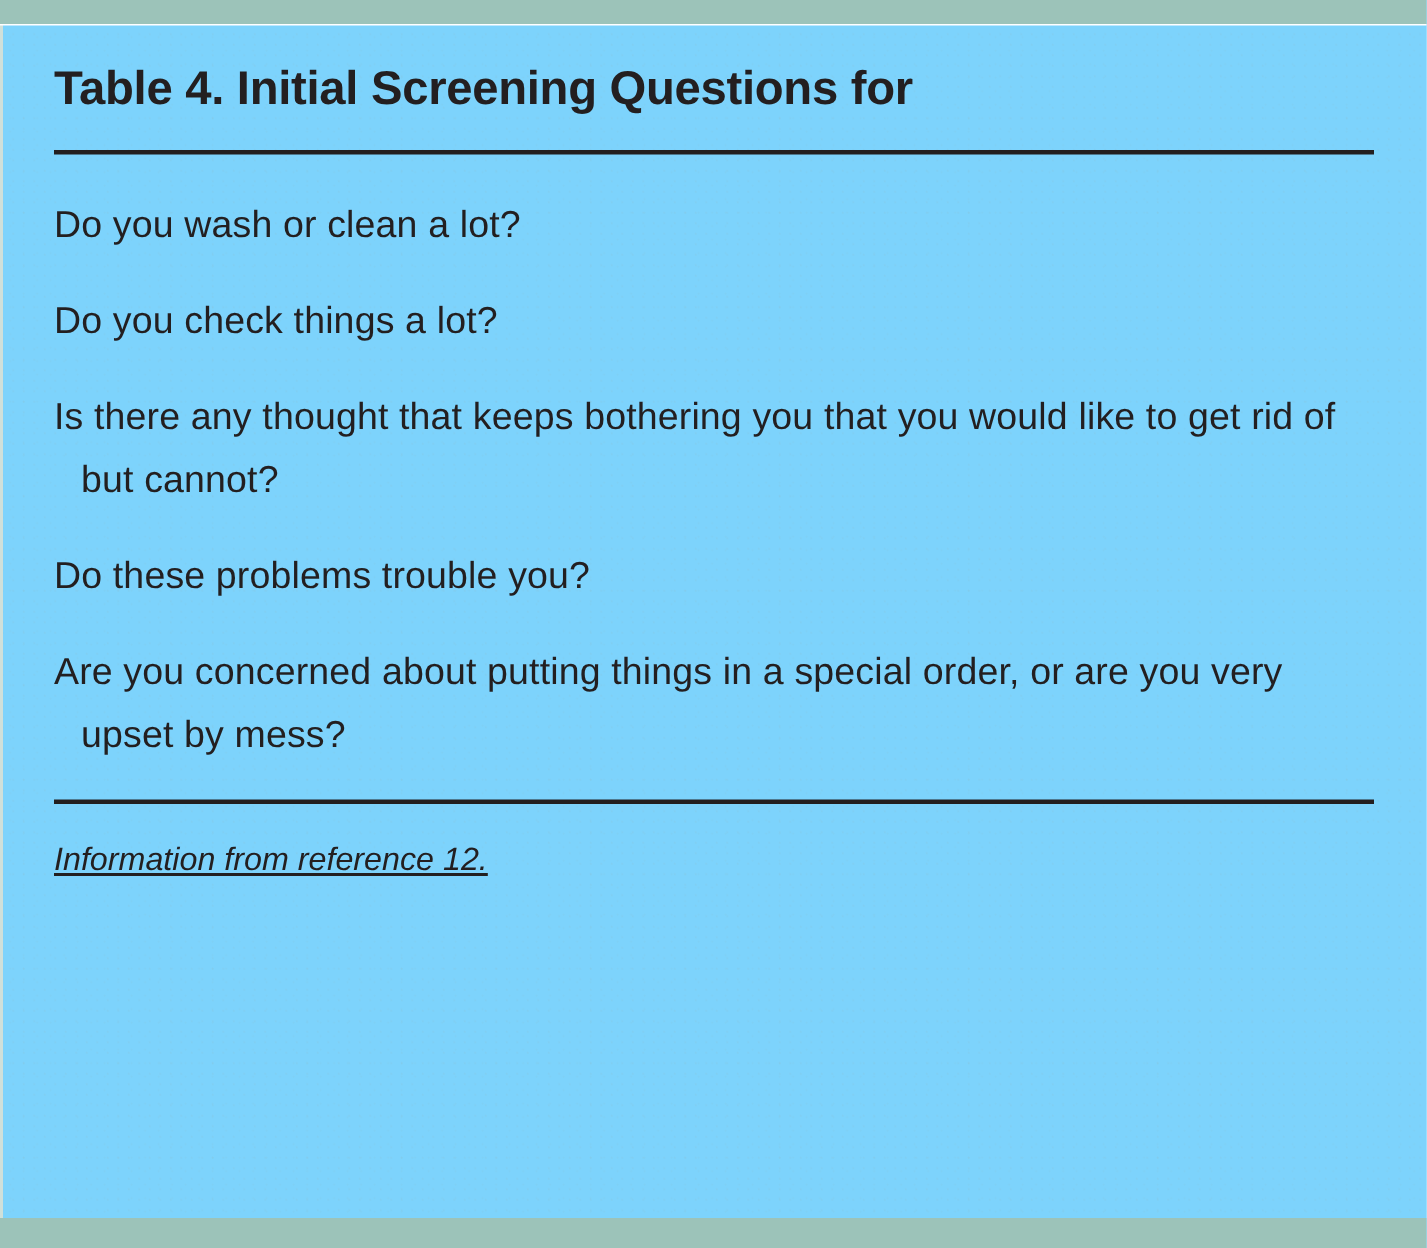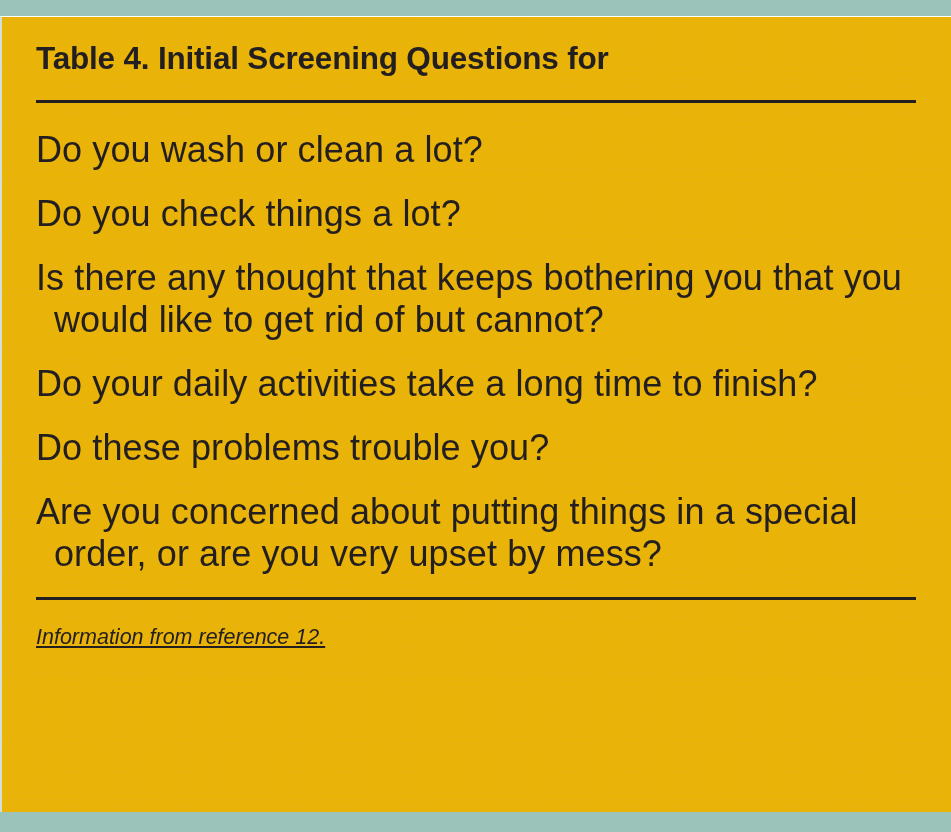--- a/index.html
+++ b/index.html
@@ -12,21 +12,21 @@
     overflow: hidden;
     background: #ffffff;
     font-family: "Liberation Sans", sans-serif;
   }
 
   #table-card {
     position: relative;
     width: 951px;
     height: 832px;
     box-sizing: border-box;
-    background: #eab308;
+    background: #7dd3fc;
   }
 
   
   #table-card::after {
     content: "";
     position: absolute;
     inset: 0;
     pointer-events: none;
     background-image:
       radial-gradient(circle at 25% 25%, rgba(150,175,170,0.10) 0.6px, transparent 0.9px),
@@ -105,21 +105,21 @@
   #rule-bottom {
     margin-top: 22px;
   }
 
   #questions {
     margin: 0;
     padding: 0;
     list-style: none;
   }
   #questions li {
-    font-size: 36px;
+    font-size: 25px;
     line-height: 42px;
     color: #231f20;
     padding-left: 18px;
     text-indent: -18px;
     margin-top: 22px;
     max-width: 860px;
     letter-spacing: 0.1px;
   }
   #questions li:first-child {
     margin-top: 26px;
@@ -170,21 +170,20 @@
     <h1 id="title">
       <span class="title-line">Table 4. Initial Screening Questions for</span>
     </h1>
 
     <div class="rule" id="rule-top"></div>
 
     <ul id="questions">
       <li>Do you wash or clean a lot?</li>
       <li>Do you check things a lot?</li>
       <li>Is there any thought that keeps bothering you that you would like to get rid of but cannot?</li>
-      <li>Do your daily activities take a long time to finish?</li>
       <li>Do these problems trouble you?</li>
       <li>Are you concerned about putting things in a special order, or are you very upset by mess?</li>
     </ul>
 
     <div class="rule" id="rule-bottom"></div>
 
     <div id="note-block">
       <p id="source-line">Information from reference 12.</p>
     </div>
 

